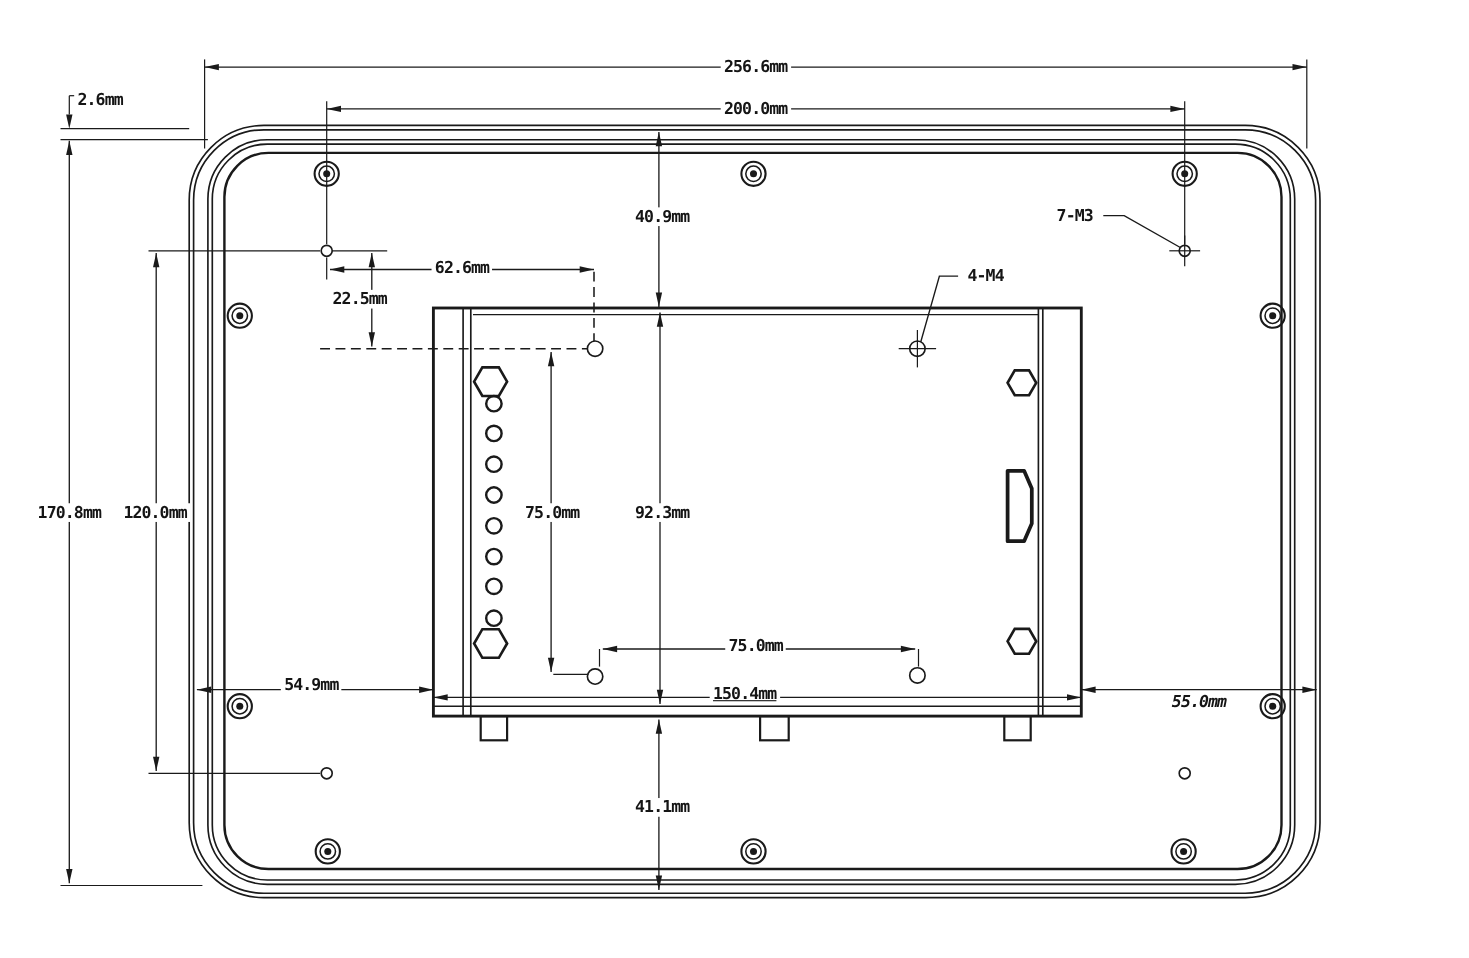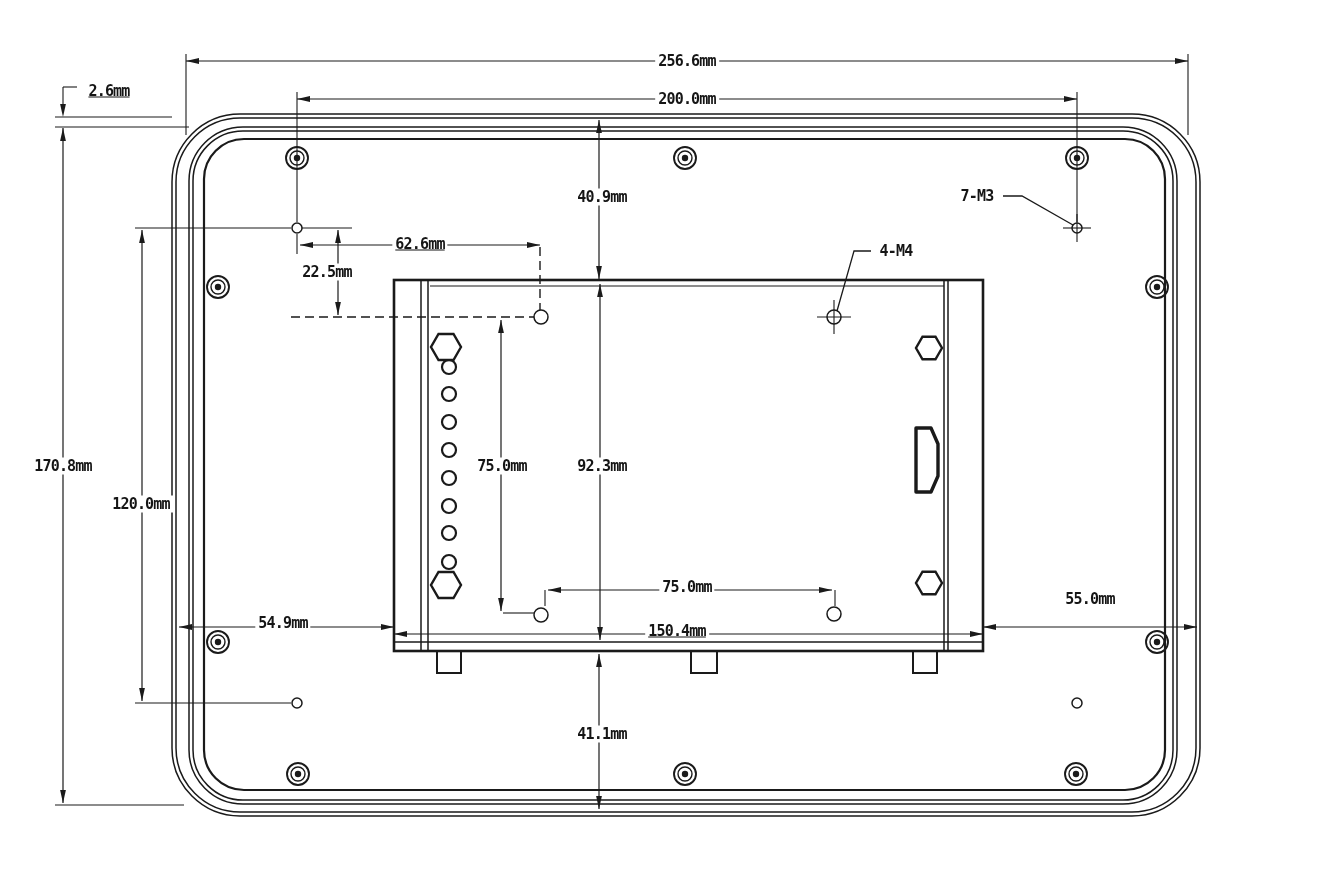--- a/index.html
+++ b/index.html
@@ -145,28 +145,28 @@
       <line fill="none" stroke="#1a1a1a" stroke-width="1.2" x1="599" y1="654" x2="599" y2="809"></line>
       <polygon points="599,654 596.1,667 601.9,667" fill="#1a1a1a"></polygon>
       <polygon points="599,809 596.1,796 601.9,796" fill="#1a1a1a"></polygon>
       <polyline fill="none" stroke="#1a1a1a" stroke-width="1.3" points="1003,196 1022,196 1073,225"></polyline>
       <polyline fill="none" stroke="#1a1a1a" stroke-width="1.3" points="871,251 854,251 837,311"></polyline>
       <polygon points="63,117 60.1,104 65.9,104" fill="#1a1a1a"></polygon>
     </svg>
 
   <div class="dim-label" style="left: 687px; top: 61px;">256.6mm</div>
   <div class="dim-label" style="left: 687px; top: 99px; text-align: center;">200.0mm</div>
-  <div class="dim-label" style="left: 109px; top: 91px; text-decoration: underline;">2.6mm</div>
+  <div class="dim-label" style="left: 91px; top: 91px;">2.6mm</div>
   <div class="dim-label" style="left: 602px; top: 197px;">40.9mm</div>
-  <div class="dim-label" style="left: 420px; top: 244px; text-decoration: underline;">62.6mm</div>
+  <div class="dim-label" style="left: 420px; top: 244px;">62.6mm</div>
   <div class="dim-label" style="left: 327px; top: 272px;">22.5mm</div>
   <div class="dim-label" style="left: 63px; top: 466px;">170.8mm</div>
-  <div class="dim-label" style="left: 141px; top: 466px; margin-top: 38px;">120.0mm</div>
+  <div class="dim-label" style="left: 141px; top: 466px;">120.0mm</div>
   <div class="dim-label" style="left: 502px; top: 466px;">75.0mm</div>
   <div class="dim-label" style="left: 602px; top: 466px;">92.3mm</div>
   <div class="dim-label" style="left: 687px; top: 587px;">75.0mm</div>
   <div class="dim-label" style="left: 677px; top: 631px; text-decoration: underline;">150.4mm</div>
   <div class="dim-label" style="left: 283px; top: 623px;">54.9mm</div>
-  <div class="dim-label" style="left: 1090px; top: 599px;">55.0mm</div>
+  <div class="dim-label" style="left: 1090px; top: 638px; font-style: italic;">55.0mm</div>
   <div class="dim-label" style="left: 602px; top: 734px; text-align: center;">41.1mm</div>
   <div class="dim-label" style="left: 977px; top: 196px;">7-M3</div>
   <div class="dim-label" style="left: 896px; top: 251px;">4-M4</div>
 </div>
 
 </body></html>

